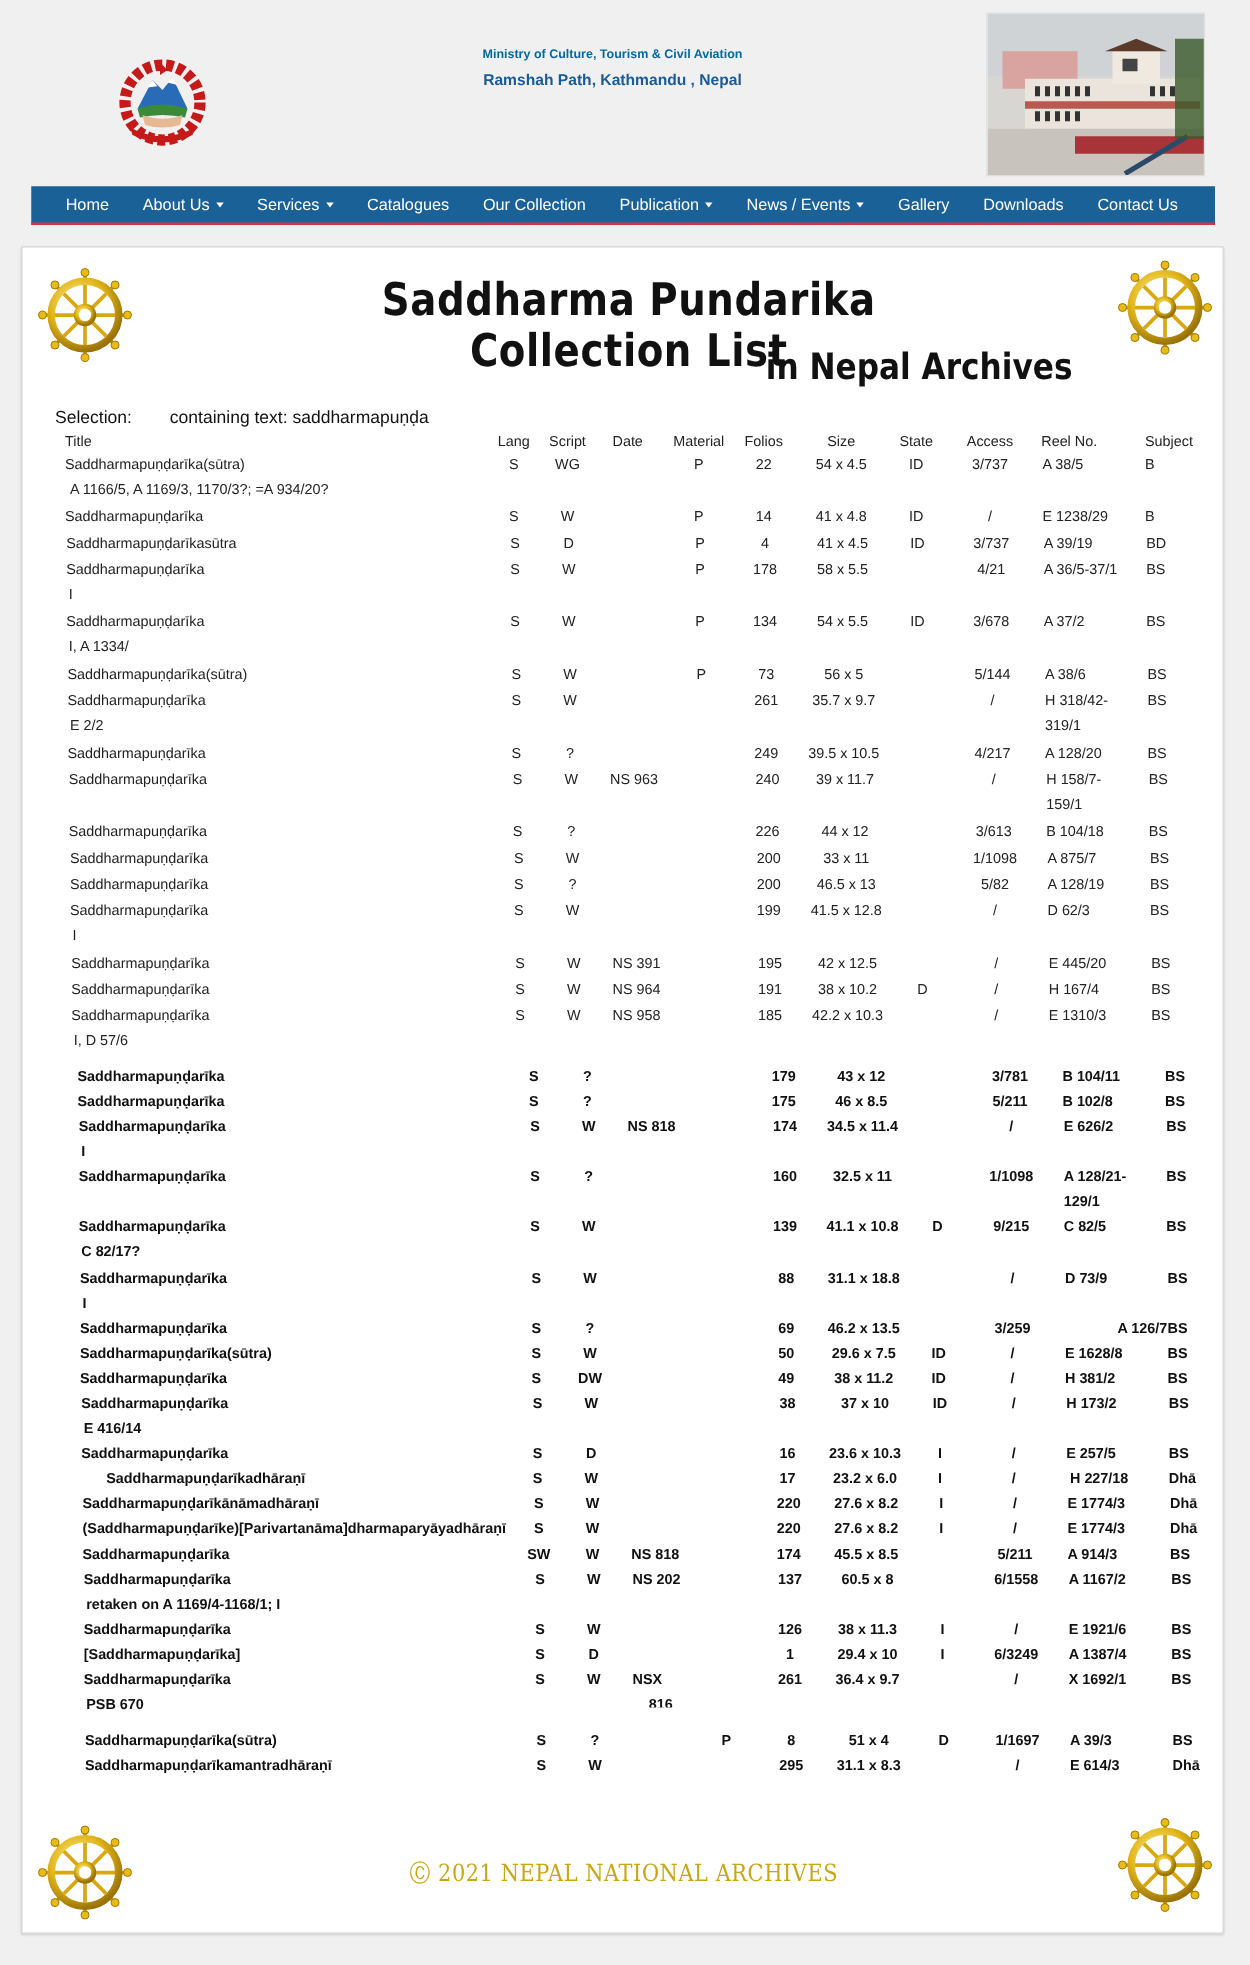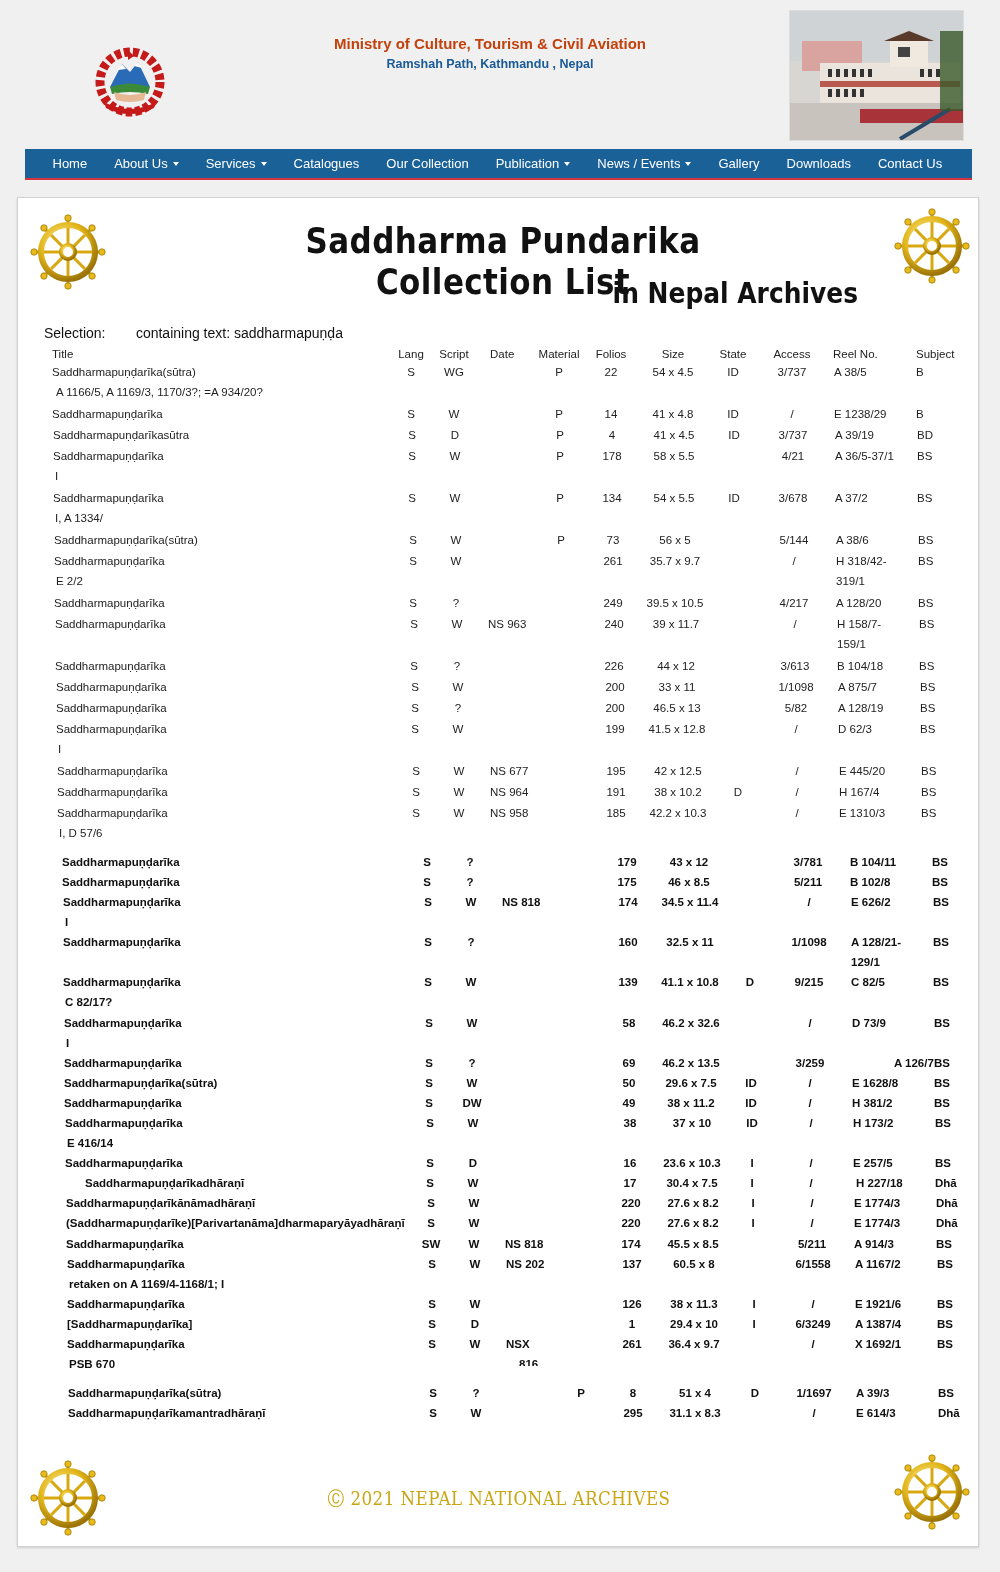--- a/index.html
+++ b/index.html
@@ -4,21 +4,21 @@
 <style>
   * { box-sizing: border-box; margin: 0; padding: 0; }
   html, body { width: 1000px; height: 1572px; background: #f0f0f0; overflow: hidden; }
   body { font-family: "Liberation Sans", sans-serif; color: #111; position: relative; }
 
   
   .header { position: absolute; left: 0; top: 0; width: 1000px; height: 148px; }
   .emblem { position: absolute; left: 90px; top: 42px; width: 80px; height: 80px; }
   .header-text { position: absolute; left: 290px; top: 34px; width: 400px; text-align: center; }
   .header-text .gov { color: #1a5a96; font-weight: bold; font-size: 14.5px; line-height: 19px; }
-  .header-text .min { color: #c2410c; font-weight: bold; font-size: 15px; line-height: 19px; }
+  .header-text .min { color: #0369a1; font-weight: bold; font-size: 10px; line-height: 19px; }
   .header-text .na { color: #c4121a; font-weight: bold; font-size: 21px; line-height: 30px; margin-top: 0px; }
   .header-text .addr { color: #1a5a96; font-weight: bold; font-size: 12.5px; line-height: 22px; }
   .building { position: absolute; left: 789px; top: 10px; width: 175px; height: 131px; border: 1px solid #ddd; overflow: hidden; }
 
   
   .nav { position: absolute; left: 25px; top: 149px; width: 947px; height: 31px; background: #1a6198; border-bottom: 2px solid #d9333f; display: flex; align-items: center; padding-left: 14px; }
   .nav-item { color: #fff; font-size: 13px; padding: 0 13.5px; white-space: nowrap; cursor: pointer; display: flex; align-items: center; }
   .nav-item .caret { display: inline-block; margin-left: 5px; width: 0; height: 0; border-left: 3.5px solid transparent; border-right: 3.5px solid transparent; border-top: 4px solid #fff; }
 
   
@@ -477,21 +477,21 @@
         <span class="c-state" style="left: 699px;"></span>
         <span class="c-acc" style="left: 748px;">/</span>
         <span class="c-reel" style="left: 820px;">D 62/3</span>
         <span class="c-subj" style="left: 902px;">BS</span>
         <span class="note" style="left: 40px; top: 20px;">I</span>
       </div>
       <div class="row" style="top: 567px;">
         <span class="c-title" style="left: 39px;">Saddharmapuṇḍarīka</span>
         <span class="c-lang" style="left: 378px;">S</span>
         <span class="c-script" style="left: 421px;">W</span>
-        <span class="c-date" style="left: 472px;">NS 677</span>
+        <span class="c-date" style="left: 472px;">NS 391</span>
         <span class="c-mat" style="left: 521px;"></span>
         <span class="c-fol" style="left: 578px;">195</span>
         <span class="c-size" style="left: 615px;">42 x 12.5</span>
         <span class="c-state" style="left: 700px;"></span>
         <span class="c-acc" style="left: 749px;">/</span>
         <span class="c-reel" style="left: 821px;">E 445/20</span>
         <span class="c-subj" style="left: 903px;">BS</span>
       </div>
       <div class="row" style="top: 588px;">
         <span class="c-title" style="left: 39px;">Saddharmapuṇḍarīka</span>
@@ -587,22 +587,22 @@
         <span class="c-reel" style="left: 833px;">C 82/5</span>
         <span class="c-subj" style="left: 915px;">BS</span>
         <span class="note" style="left: 47px; top: 20px;">C 82/17?</span>
       </div>
       <div class="row bold" style="top: 819px;">
         <span class="c-title" style="left: 46px;">Saddharmapuṇḍarīka</span>
         <span class="c-lang" style="left: 391px;">S</span>
         <span class="c-script" style="left: 434px;">W</span>
         <span class="c-date" style="left: 485px;"></span>
         <span class="c-mat" style="left: 534px;"></span>
-        <span class="c-fol" style="left: 591px;">58</span>
-        <span class="c-size" style="left: 628px;">46.2 x 32.6</span>
+        <span class="c-fol" style="left: 591px;">88</span>
+        <span class="c-size" style="left: 628px;">31.1 x 18.8</span>
         <span class="c-state" style="left: 713px;"></span>
         <span class="c-acc" style="left: 762px;">/</span>
         <span class="c-reel" style="left: 834px;">D 73/9</span>
         <span class="c-subj" style="left: 916px;">BS</span>
         <span class="note" style="left: 48px; top: 20px;">I</span>
       </div>
       <div class="row bold" style="top: 859px;">
         <span class="c-title" style="left: 46px;">Saddharmapuṇḍarīka</span>
         <span class="c-lang" style="left: 391px;">S</span>
         <span class="c-script" style="left: 434px;">?</span>
@@ -668,21 +668,21 @@
         <span class="c-reel" style="left: 835px;">E 257/5</span>
         <span class="c-subj" style="left: 917px;">BS</span>
       </div>
       <div class="row bold" style="top: 979px;">
         <span class="c-title" style="left: 47px; margin-left: 20px;">Saddharmapuṇḍarīkadhāraṇī</span>
         <span class="c-lang" style="left: 392px;">S</span>
         <span class="c-script" style="left: 435px;">W</span>
         <span class="c-date" style="left: 486px;"></span>
         <span class="c-mat" style="left: 535px;"></span>
         <span class="c-fol" style="left: 592px;">17</span>
-        <span class="c-size" style="left: 629px;">30.4 x 7.5</span>
+        <span class="c-size" style="left: 629px;">23.2 x 6.0</span>
         <span class="c-state" style="left: 714px;">I</span>
         <span class="c-acc" style="left: 763px;">/</span>
         <span class="c-reel" style="left: 838px;">H 227/18</span>
         <span class="c-subj" style="left: 917px;">Dhā</span>
       </div>
       <div class="row bold" style="top: 999px;">
         <span class="c-title" style="left: 48px;">Saddharmapuṇḍarīkānāmadhāraṇī</span>
         <span class="c-lang" style="left: 393px;">S</span>
         <span class="c-script" style="left: 436px;">W</span>
         <span class="c-date" style="left: 487px;"></span>

